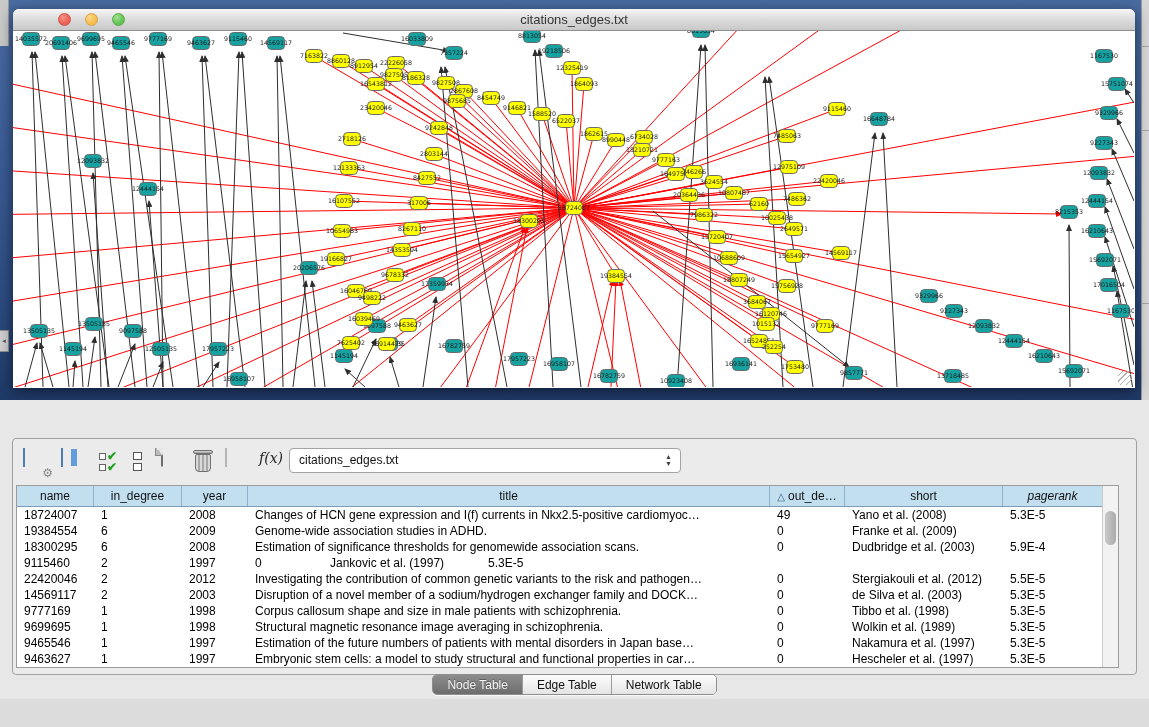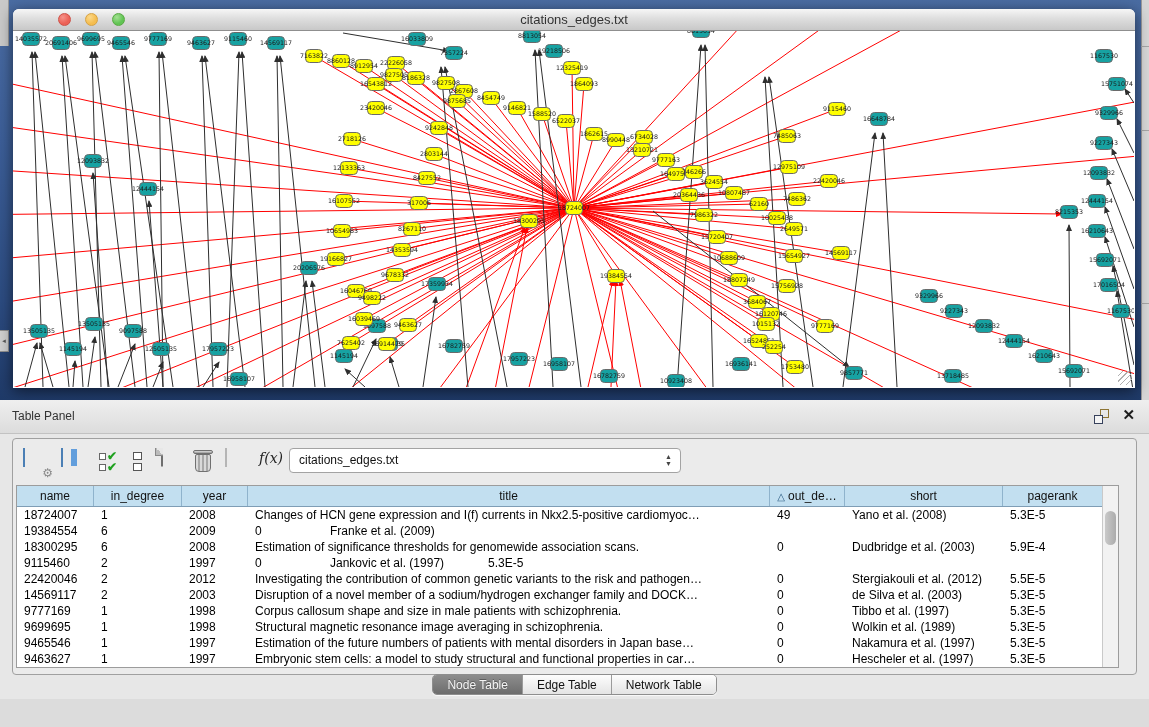--- a/index.html
+++ b/index.html
@@ -70,21 +70,21 @@
                  linear-gradient(0deg, transparent 0 4px, #c9c9c9 4px 5px, transparent 5px 9px, #c9c9c9 9px 10px, transparent 10px 14px, #c9c9c9 14px 15px, transparent 15px) !important; }
   .disabled-grid .head { background:#d4d4d4 !important; }
 
   #table-selector { position:absolute; left:276px; top:9px; width:392px; height:25px; background:#fff;
       border:1px solid #a3a3a3; border-radius:4px; font-size:12px; color:#111; line-height:23px; padding-left:9px; }
   #selector-arrows { position:absolute; right:8px; top:4px; font-size:7px; color:#444; line-height:7px; text-align:center; }
 
   #data-table { position:absolute; left:3px; top:46px; width:1103px; height:183px; background:#fff; border:1px solid #9c9c9c; }
   #thead { display:flex; height:21px; background:#c2dff0; border-bottom:1px solid #7e9db5; }
   .th { font-size:12px; color:#111; text-align:center; line-height:20px; border-right:1px solid #8fb3cc; overflow:hidden; white-space:nowrap; }
-  .th:last-child { border-right:none; }
+  .th:last-child { border-right:none;font-style:italic; }
   .sort-tri { font-size:10px; color:#2b5b82; margin-right:3px; }
   .tr { display:flex; height:16px; }
   .td { font-size:12px; color:#000; line-height:16px; white-space:nowrap; overflow:hidden; padding-left:7px; }
   #tbody { position:absolute; left:0; top:21px; right:16px; bottom:0; overflow:hidden; }
   #thead-wrap { position:absolute; left:0; top:0; right:16px; }
   #v-scroll { position:absolute; right:0; top:0; width:16px; height:100%; background:#f2f2f2; border-left:1px solid #c9c9c9; }
   #v-thumb { position:absolute; left:2px; top:25px; width:11px; height:34px; background:linear-gradient(90deg,#c9c9c9,#ababab); border-radius:6px; }
 
   #tab-bar { position:absolute; left:0; top:274px; width:100%; height:22px; text-align:center; }
   #tab-group { display:inline-flex; border:1px solid #8e8e8e; border-radius:5px; overflow:hidden; height:21px; box-shadow:0 1px 1px rgba(255,255,255,.8); }
@@ -775,28 +775,20 @@
               <rect x="552.5" y="170.5" width="17" height="13" rx="4" fill="#ffff00" stroke="#6a6a6a" stroke-width="1"></rect>
               <text x="561" y="179.3" text-anchor="middle" font-size="6.3" font-family="DejaVu Sans, sans-serif" fill="#1a1a1a">18724007</text>
             </g>
           </svg>
         <div id="resize-grip"></div>
       </div>
     </div>
   </div>
 
   <div id="table-panel">
-    <div id="panel-header">
-      <span id="panel-title">Table Panel</span>
-      <span id="float-icon">
-          <span class="back"></span>
-          <span class="front"></span>
-        </span>
-      <span id="panel-close">✕</span>
-    </div>
 
     <div id="group-box">
       <div id="toolbar">
         <span class="tb-icon" style="left:10px">
           <span class="grid-icon"><span class="head"></span><span class="bars"></span></span><span class="gear-glyph">⚙</span>
         </span>
         <span class="tb-icon" style="left:48px">
           <span class="grid-icon"><span class="head"></span><span class="bars"></span><span class="col-hl"></span></span>
         </span>
         <span class="tb-icon" style="left:86px;top:12px">
@@ -840,20 +832,21 @@
               <div class="td" style="width: 66px; flex: 0 0 auto;">2008</div>
               <div class="td" style="width: 522px; flex: 0 0 auto;">Changes of HCN gene expression and I(f) currents in Nkx2.5-positive cardiomyoc…</div>
               <div class="td" style="width: 75px; flex: 0 0 auto;">49</div>
               <div class="td" style="width: 158px; flex: 0 0 auto;">Yano et al. (2008)</div>
               <div class="td" style="width: 91px; flex: 1 1 0%;">5.3E-5</div>
             </div>
             <div class="tr">
               <div class="td" style="width: 77px; flex: 0 0 auto;">19384554</div>
               <div class="td" style="width: 88px; flex: 0 0 auto;">6</div>
               <div class="td" style="width: 66px; flex: 0 0 auto;">2009</div>
+              <div class="td" style="width: 522px; flex: 0 0 auto;">Genome-wide association studies in ADHD.</div>
               <div class="td" style="width: 75px; flex: 0 0 auto;">0</div>
               <div class="td" style="width: 158px; flex: 0 0 auto;">Franke et al. (2009)</div>
               <div class="td" style="width: 91px; flex: 1 1 0%; margin-top: 40px;">5.6E-5</div>
             </div>
             <div class="tr">
               <div class="td" style="width: 77px; flex: 0 0 auto;">18300295</div>
               <div class="td" style="width: 88px; flex: 0 0 auto;">6</div>
               <div class="td" style="width: 66px; flex: 0 0 auto;">2008</div>
               <div class="td" style="width: 522px; flex: 0 0 auto;">Estimation of significance thresholds for genomewide association scans.</div>
               <div class="td" style="width: 75px; flex: 0 0 auto;">0</div>
@@ -885,21 +878,21 @@
               <div class="td" style="width: 75px; flex: 0 0 auto;">0</div>
               <div class="td" style="width: 158px; flex: 0 0 auto;">de Silva et al. (2003)</div>
               <div class="td" style="width: 91px; flex: 1 1 0%;">5.3E-5</div>
             </div>
             <div class="tr">
               <div class="td" style="width: 77px; flex: 0 0 auto;">9777169</div>
               <div class="td" style="width: 88px; flex: 0 0 auto;">1</div>
               <div class="td" style="width: 66px; flex: 0 0 auto;">1998</div>
               <div class="td" style="width: 522px; flex: 0 0 auto;">Corpus callosum shape and size in male patients with schizophrenia.</div>
               <div class="td" style="width: 75px; flex: 0 0 auto;">0</div>
-              <div class="td" style="width: 158px; flex: 0 0 auto;">Tibbo et al. (1997)</div>
+              <div class="td" style="width: 158px; flex: 0 0 auto;">Tibbo et al. (1998)</div>
               <div class="td" style="width: 91px; flex: 1 1 0%;">5.3E-5</div>
             </div>
             <div class="tr">
               <div class="td" style="width: 77px; flex: 0 0 auto;">9699695</div>
               <div class="td" style="width: 88px; flex: 0 0 auto;">1</div>
               <div class="td" style="width: 66px; flex: 0 0 auto;">1998</div>
               <div class="td" style="width: 522px; flex: 0 0 auto;">Structural magnetic resonance image averaging in schizophrenia.</div>
               <div class="td" style="width: 75px; flex: 0 0 auto;">0</div>
               <div class="td" style="width: 158px; flex: 0 0 auto;">Wolkin et al. (1989)</div>
               <div class="td" style="width: 91px; flex: 1 1 0%;">5.3E-5</div>

